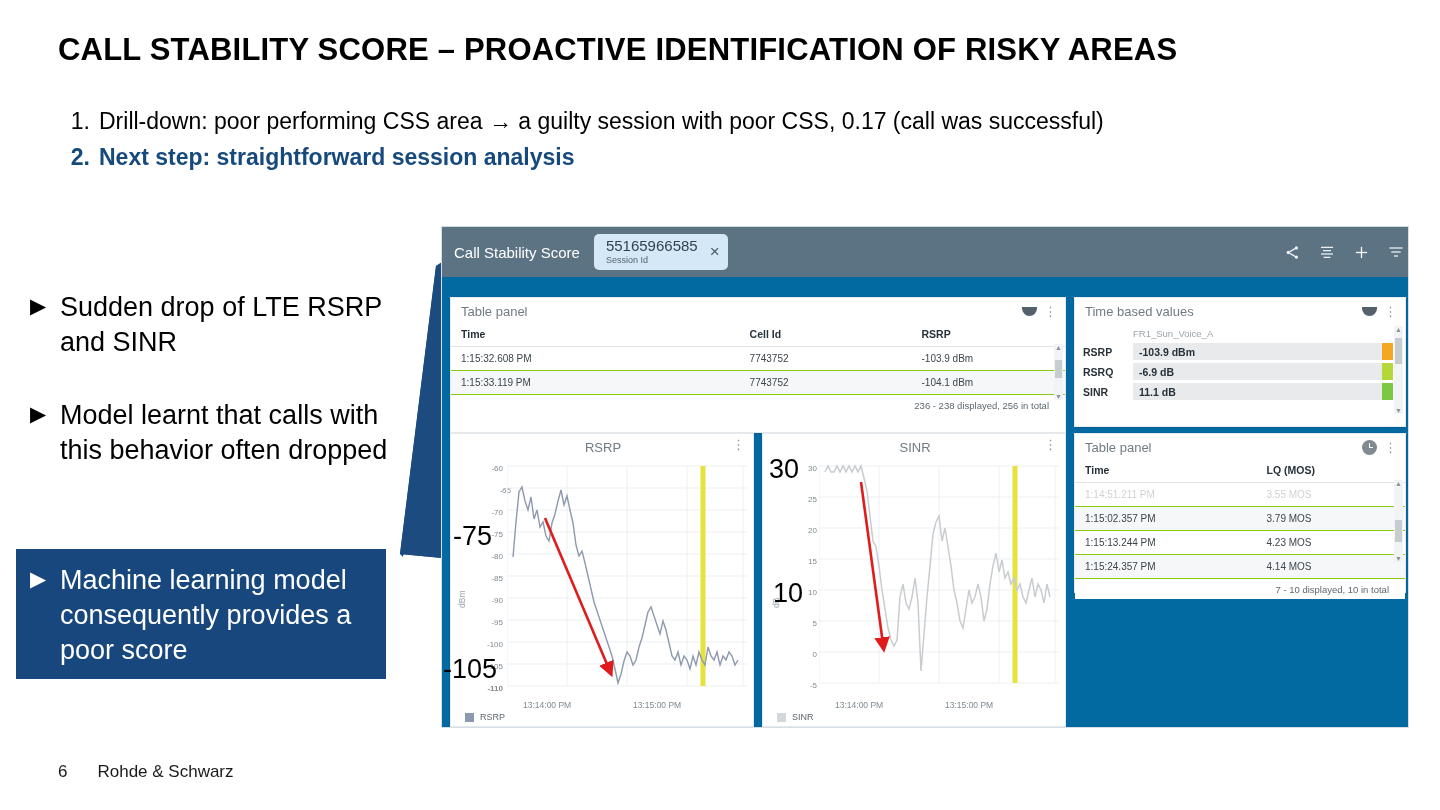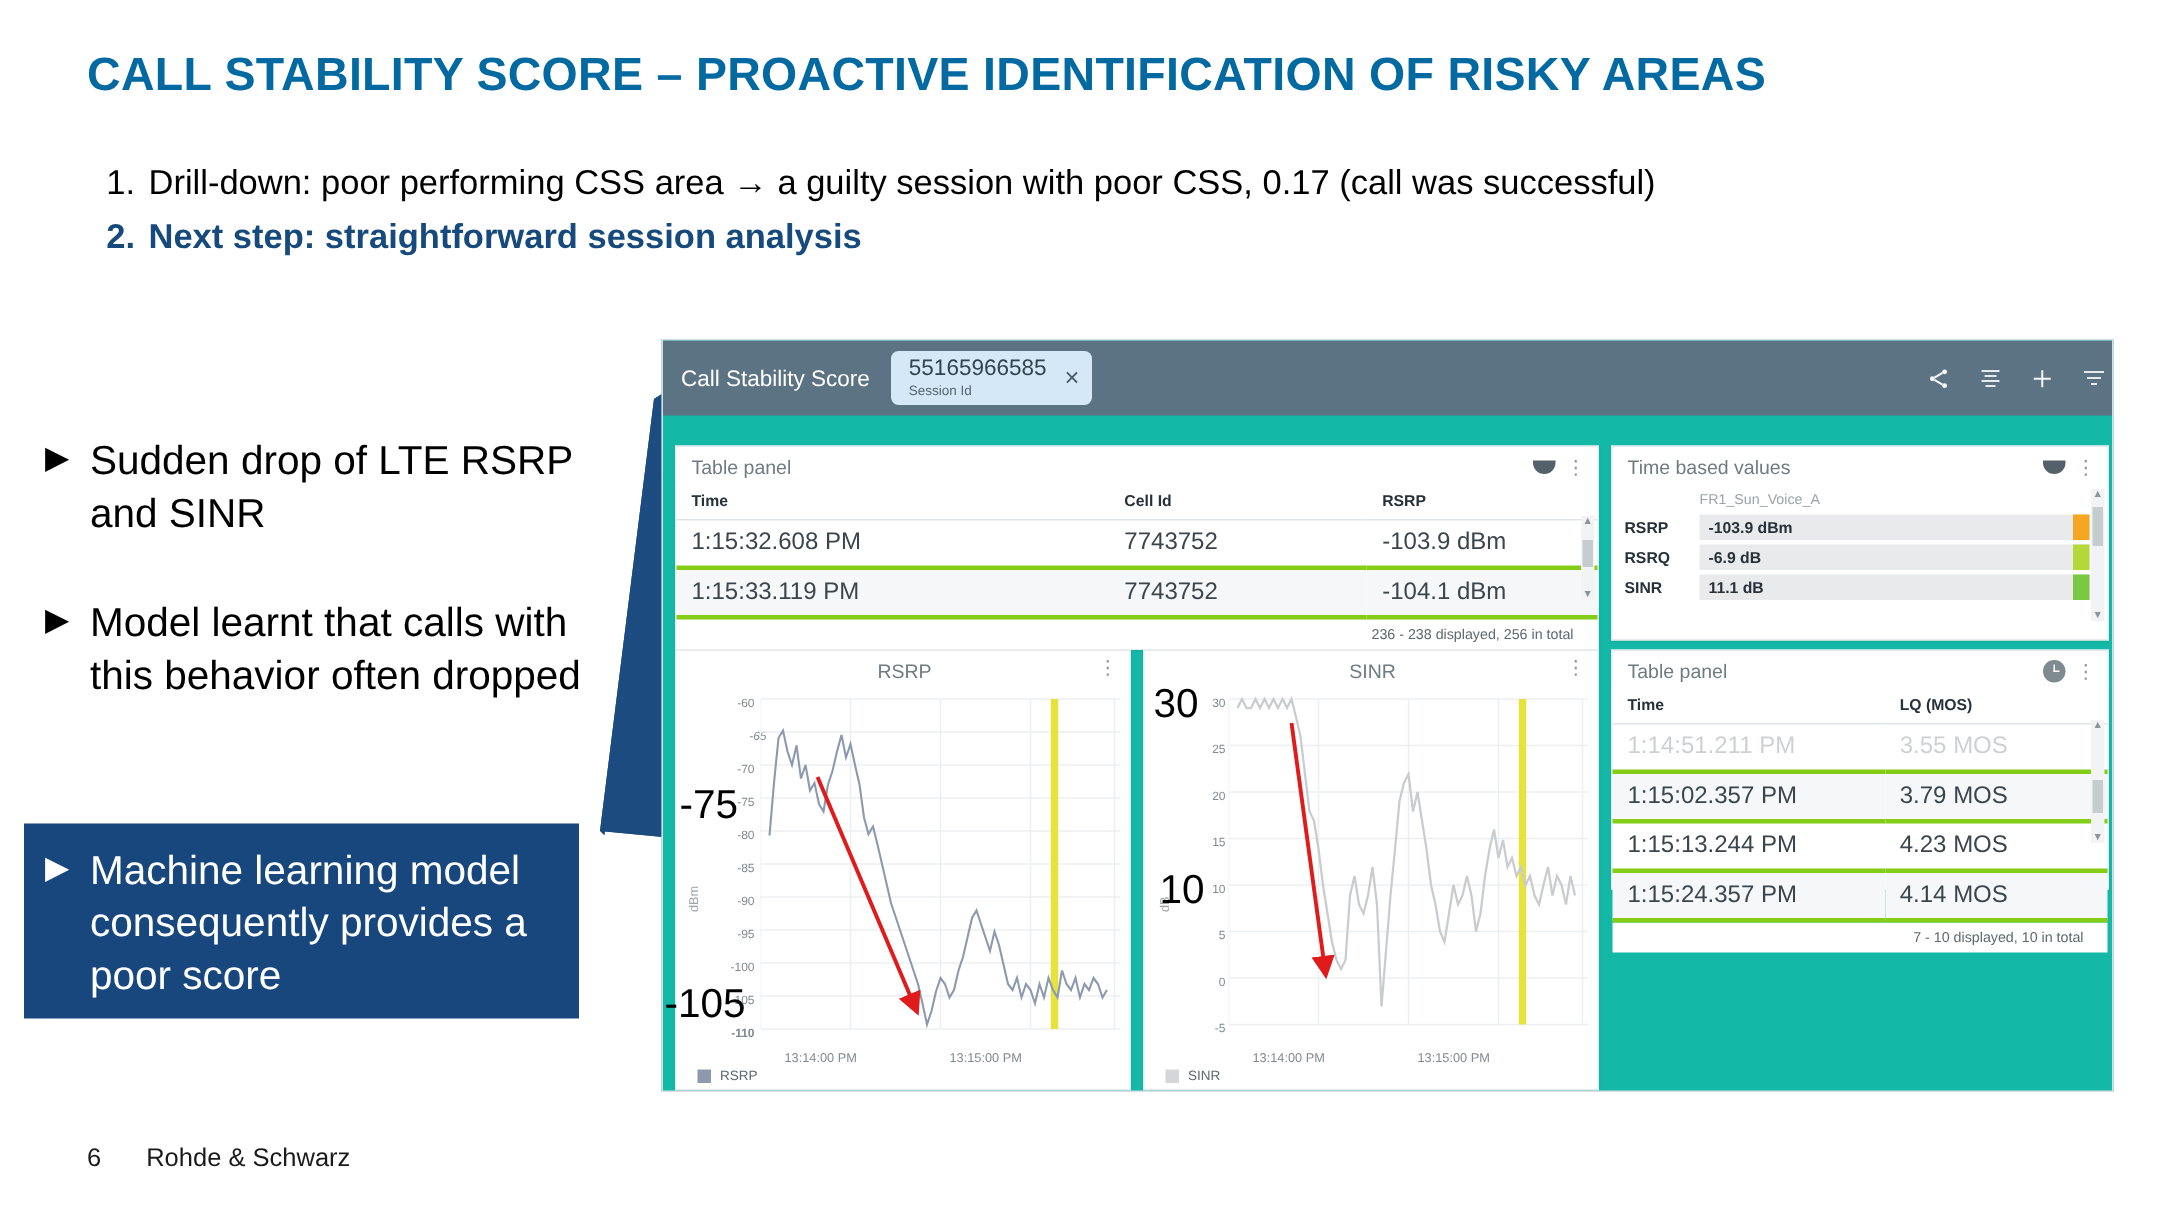--- a/index.html
+++ b/index.html
@@ -9,21 +9,21 @@
     background: #ffffff;
     font-family: "Liberation Sans", sans-serif;
     overflow: hidden;
     position: relative;
   }
 
   
   #slide-title {
     position: absolute; left: 58px; top: 32px;
     font-size: 31px; font-weight: bold; letter-spacing: 0.2px;
-    color: #0369a1; white-space: nowrap;
+    color: #000000; white-space: nowrap;
   }
   #numbered-list {
     position: absolute; left: 64px; top: 106px;
     width: 1310px;
   }
   .num-item {
     display: flex; align-items: baseline;
     font-size: 23px; color: #000; line-height: 1.35;
     margin-bottom: 5px;
   }
@@ -54,21 +54,21 @@
   
   #pointer-wedge {
     position: absolute; left: 370px; top: 258px;
     width: 80px; height: 310px;
   }
 
   
   #app-window {
     position: absolute; left: 441px; top: 226px;
     width: 968px; height: 502px;
-    background: #14b8a6;
+    background: #0369a1;
     border: 1px solid #d7dee3;
     overflow: hidden;
   }
   #app-header {
     height: 50px; background: #5b7382;
     display: flex; align-items: center; padding: 0 10px 0 12px;
     position: relative;
   }
   #app-header .app-title {
     color: #ffffff; font-size: 15px; white-space: nowrap;
@@ -120,22 +120,22 @@
   .panel-head-icons { display: flex; align-items: center; gap: 7px; }
   .kebab { color: #8b949a; font-size: 13px; line-height: 1; letter-spacing: 0; }
 
   
   table.dt { width: 100%; border-collapse: collapse; table-layout: fixed; }
   table.dt th {
     text-align: left; font-size: 10.5px; color: #27313a; font-weight: bold;
     padding: 6px 0 6px 10px; border-bottom: 1px solid #dfe4e7; background: #fff;
   }
   table.dt td {
-    font-size: 16px; color: #3b454d; padding: 6px 0 6px 10px;
-    border-bottom: 3px solid #84cc16; white-space: nowrap;
+    font-size: 10px; color: #3b454d; padding: 6px 0 6px 10px;
+    border-bottom: 1px solid #84cc16; white-space: nowrap;
   }
   table.dt tr.alt td { background: #f6f7f8; }
   .tbl-footer {
     font-size: 9.5px; color: #5d686f; text-align: right;
     padding: 5px 16px 4px 0; background: #fff;
   }
   .vscroll {
     position: absolute; right: 2px; width: 9px;
     background: #f1f3f4;
   }

